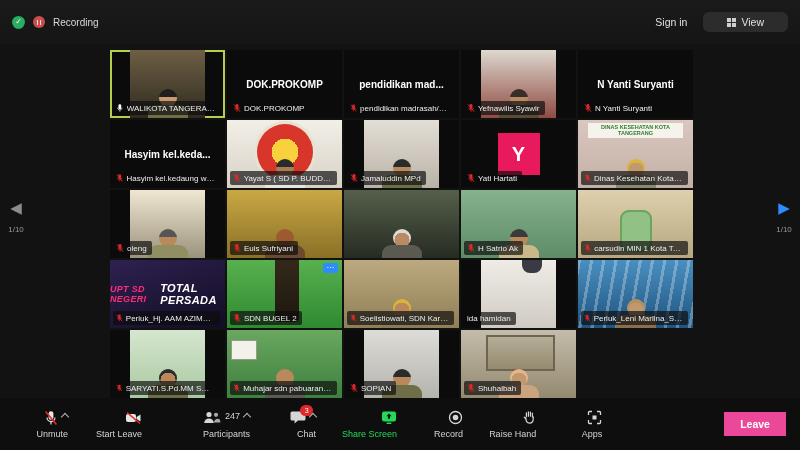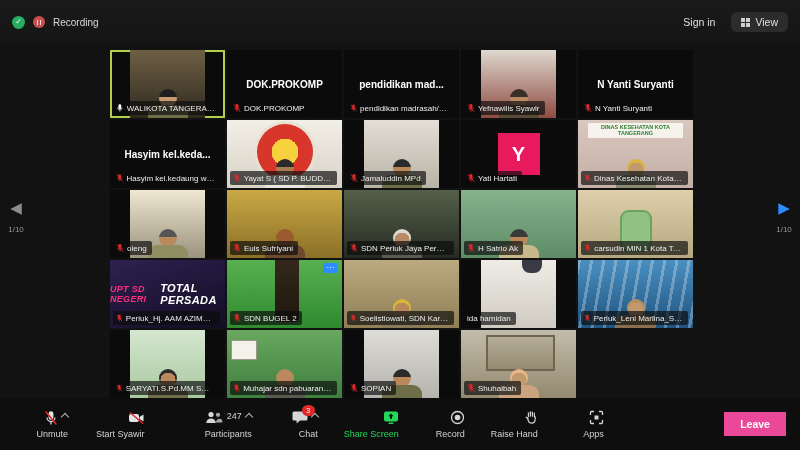--- a/index.html
+++ b/index.html
@@ -12,21 +12,21 @@
           padding:0 12px;box-sizing:border-box;background:linear-gradient(#1a1a1a,#151515);}
   .rec-group{display:flex;align-items:center;gap:8px;}
   .shield{width:13px;height:13px;border-radius:50% 50% 50% 50%/45% 45% 55% 55%;background:#27ae60;
           display:flex;align-items:center;justify-content:center;color:#fff;font-size:8px;line-height:1;}
   .recdot{width:12px;height:12px;border-radius:50%;background:#c94f4f;display:flex;align-items:center;justify-content:center;gap:1.5px;}
   .recdot i{display:block;width:1.5px;height:5px;background:#f3dada;}
   .rec-label{color:#d9d9d9;font-size:10px;text-align:right;}
   .top-right{margin-left:auto;display:flex;align-items:flex-start;gap:10px;}
   .signin{color:#e0e0e0;font-size:10.5px;background:transparent;border:none;padding:4px 6px;cursor:pointer;}
   .viewbtn{display:flex;align-items:center;gap:5px;background:#2c2c2c;border:none;border-radius:6px;
-           padding:4px 10px;color:#e0e0e0;font-size:10.5px;cursor:pointer;}
+           padding:4px 24px;color:#e0e0e0;font-size:10.5px;cursor:pointer;}
   .gridglyph{display:grid;grid-template-columns:4px 4px;grid-auto-rows:4px;gap:1px;}
   .gridglyph i{background:#cfcfcf;display:block;}
 
   
   .grid{position:absolute;left:110px;top:50px;width:583px;display:grid;
         grid-template-columns:repeat(5,1fr);grid-auto-rows:68px;gap:2px;}
   .tile{position:relative;background:#0b0b0b;overflow:hidden;}
   .tile.active{outline:2px solid #b3cf4e;outline-offset:-2px;z-index:3;}
   .video{position:absolute;inset:0;}
   .video.inset{left:17%;right:17%;}
@@ -304,29 +304,20 @@
           <span>Euis Sufriyani</span>
         </div>
       </div>
       <div class="tile">
         <div class="video" style="background: linear-gradient(rgb(85, 96, 74), rgb(38, 43, 34));">
           <div class="person">
             <div class="head" style="background: radial-gradient(circle at 50% 62%, rgb(185, 138, 99) 0px, rgb(185, 138, 99) 52%, rgb(221, 216, 208) 53%);"></div>
             <div class="torso" style="background: rgb(90, 90, 80);"></div>
           </div>
         </div>
-        <div class="name-label">
-          <svg width="8" height="10" viewBox="0 0 12 14">
-            <path d="M6 1a2.2 2.2 0 0 1 2.2 2.2v3.6a2.2 2.2 0 0 1-4.4 0V3.2A2.2 2.2 0 0 1 6 1z" fill="#e02828"></path>
-            <path d="M2.5 6.5a3.5 3.5 0 0 0 7 0" fill="none" stroke="#e02828" stroke-width="1.1"></path>
-            <line x1="6" y1="10" x2="6" y2="12.6" stroke="#e02828" stroke-width="1.1"></line>
-            <line x1="1.4" y1="1.6" x2="10.6" y2="12.6" stroke="#e02828" stroke-width="1.4"></line>
-          </svg>
-          <span>SDN Periuk Jaya Permai</span>
-        </div>
       </div>
       <div class="tile">
         <div class="video" style="background: linear-gradient(rgb(134, 178, 140), rgb(93, 140, 102));">
           <div class="person">
             <div class="head" style="background: linear-gradient(rgb(58, 58, 58) 0px, rgb(58, 58, 58) 42%, rgb(185, 137, 92) 42%);"></div>
             <div class="torso" style="background: rgb(201, 185, 138);"></div>
           </div>
         </div>
         <div class="name-label">
           <svg width="8" height="10" viewBox="0 0 12 14">
@@ -515,21 +506,21 @@
       <div class="titem">
         <div class="ticon-row">
           <span>
             <svg width="17" height="16" viewBox="0 0 17 16">
                 <rect x="1" y="4" width="10" height="8" rx="2" fill="#e6e6e6"></rect>
                 <path d="M11.5 7l4-2.4v6.8L11.5 9z" fill="#e6e6e6"></path>
                 <line x1="2" y1="2.5" x2="15" y2="13.5" stroke="#e02828" stroke-width="1.6"></line>
               </svg>
           </span>
         </div>
-        <span class="tlabel">Start Syawir</span>
+        <span class="tlabel">Start Leave</span>
       </div>
     </div>
 
     <div class="tgroup-center">
       <div class="titem">
         <div class="ticon-row">
           <span>
             <svg width="18" height="15" viewBox="0 0 18 15">
                 <circle cx="6" cy="4.5" r="2.6" fill="#d6d6d6"></circle>
                 <path d="M1.2 13c0-2.8 2.1-4.6 4.8-4.6s4.8 1.8 4.8 4.6z" fill="#d6d6d6"></path>

